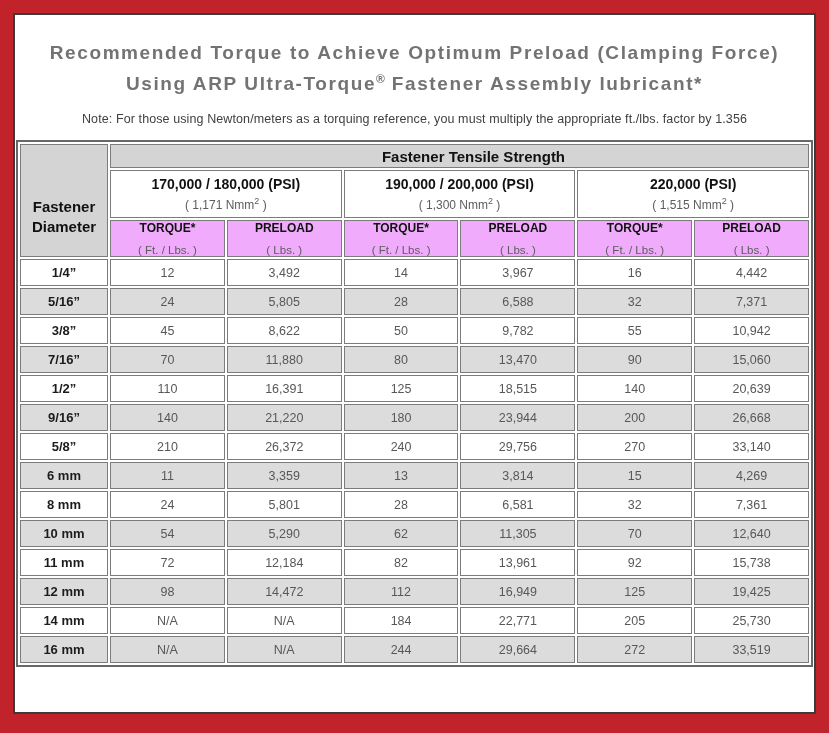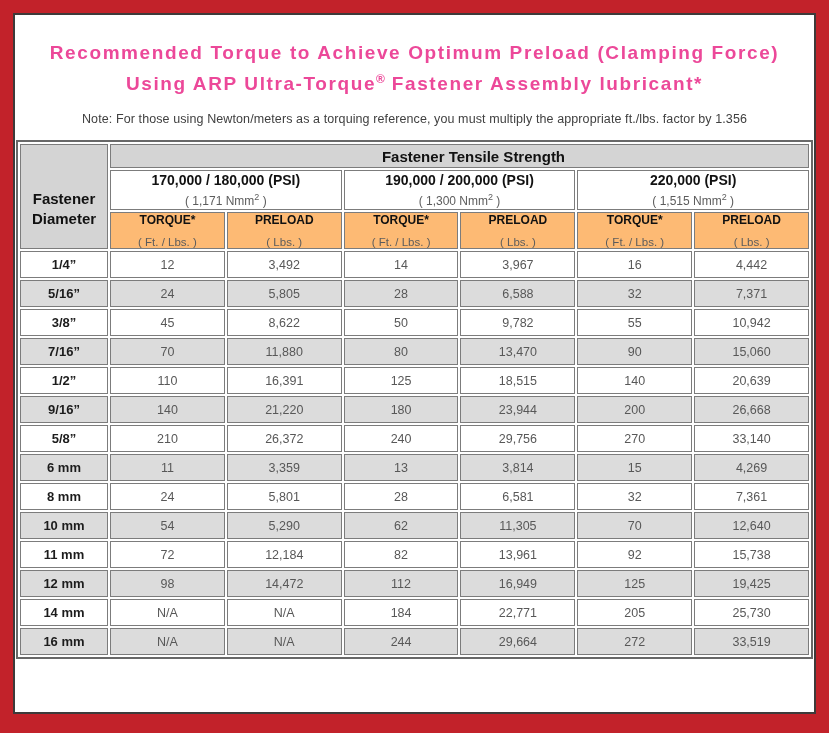--- a/index.html
+++ b/index.html
@@ -20,21 +20,21 @@
     background: #ffffff;
     border: 2px solid #3e3a3a;
   }
   .title {
     margin: 24px 10px 4px 10px;
     text-align: center;
     font-size: 19px;
     line-height: 27px;
     font-weight: bold;
     letter-spacing: 1.6px;
-    color: #ec4899;
+    color: #737373;
   }
   .title sup { font-size: 12px; letter-spacing: 0; }
   .note {
     margin-top: 15px;
     text-align: center;
     font-size: 12.5px;
     color: #404040;
     letter-spacing: 0.1px;
   }
   table.torque {
@@ -64,30 +64,30 @@
   td.corner {
     background: #d4d4d4;
     vertical-align: bottom;
     font-size: 15px;
     font-weight: bold;
     color: #111111;
     line-height: 20px;
     padding-bottom: 19px;
   }
   td.psi-group {
-    height: 40px;
+    height: 48px;
     background: #ffffff;
     vertical-align: middle;
   }
   .psi-main { font-size: 14px; font-weight: bold; color: #111111; }
   .psi-sub  { font-size: 12px; color: #5c5c5c; margin-top: 4px; }
   .psi-sub sup { font-size: 9px; }
   td.colhead {
     height: 36px;
-    background: #fdba74;
+    background: #f0abfc;
     vertical-align: middle;
   }
   .ch-main { font-size: 12px; font-weight: bold; color: #111111; }
   .ch-sub  { font-size: 11.5px; color: #5c5c5c; margin-top: 9px; text-align: center; }
   tbody.data td { height: 27px; }
   tbody.data td.dia {
     font-size: 13px;
     font-weight: bold;
     color: #1c1c1c;
     background: #ffffff;

